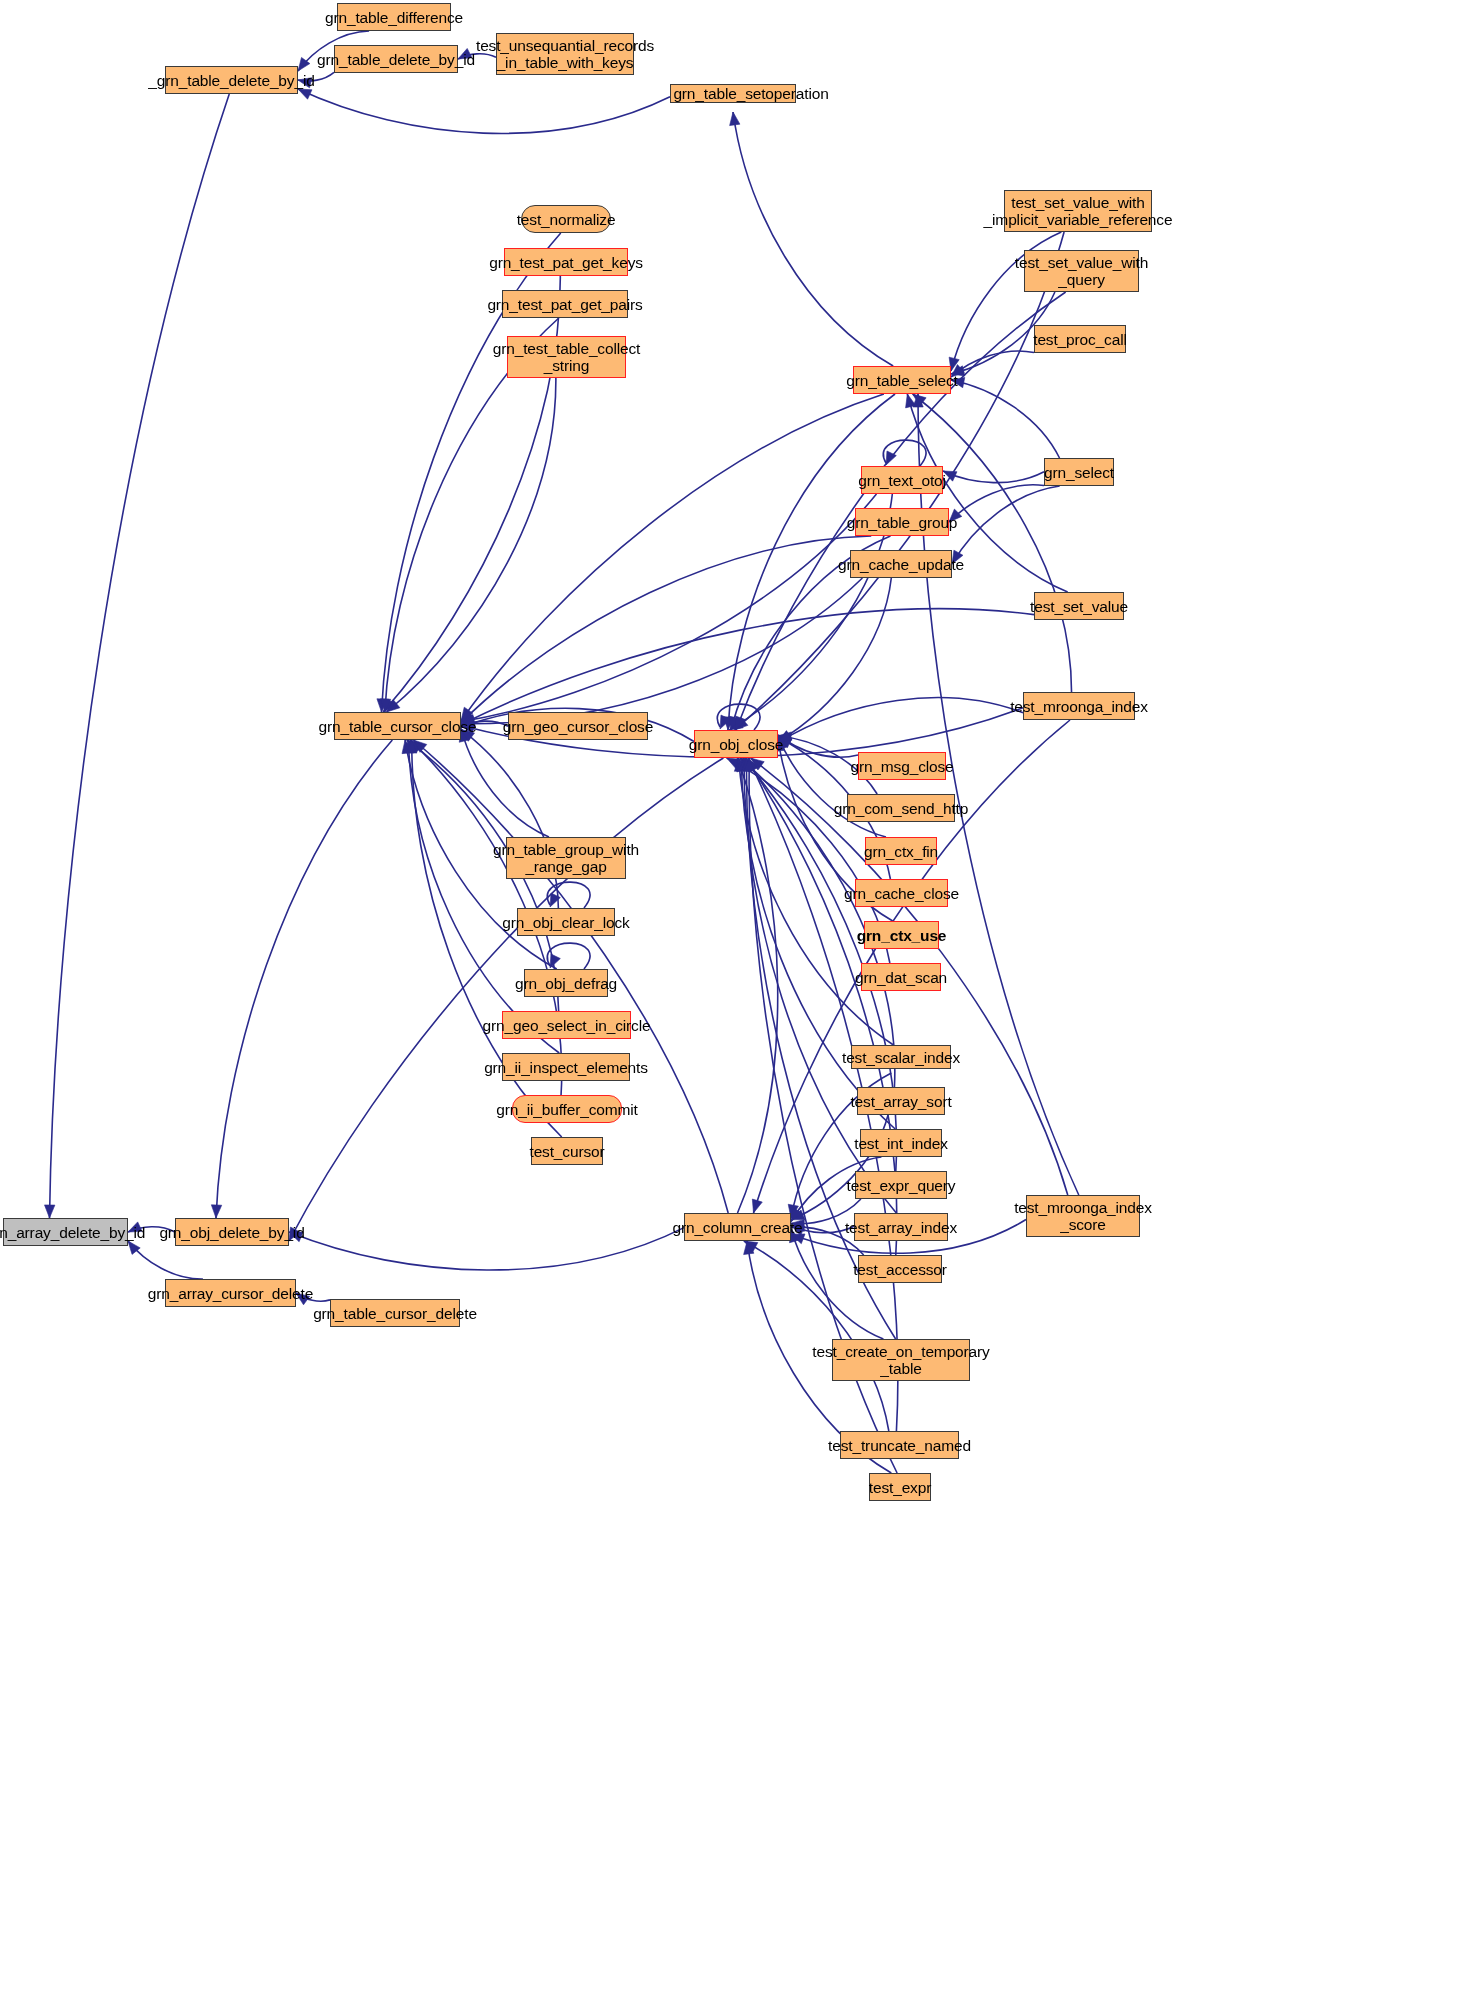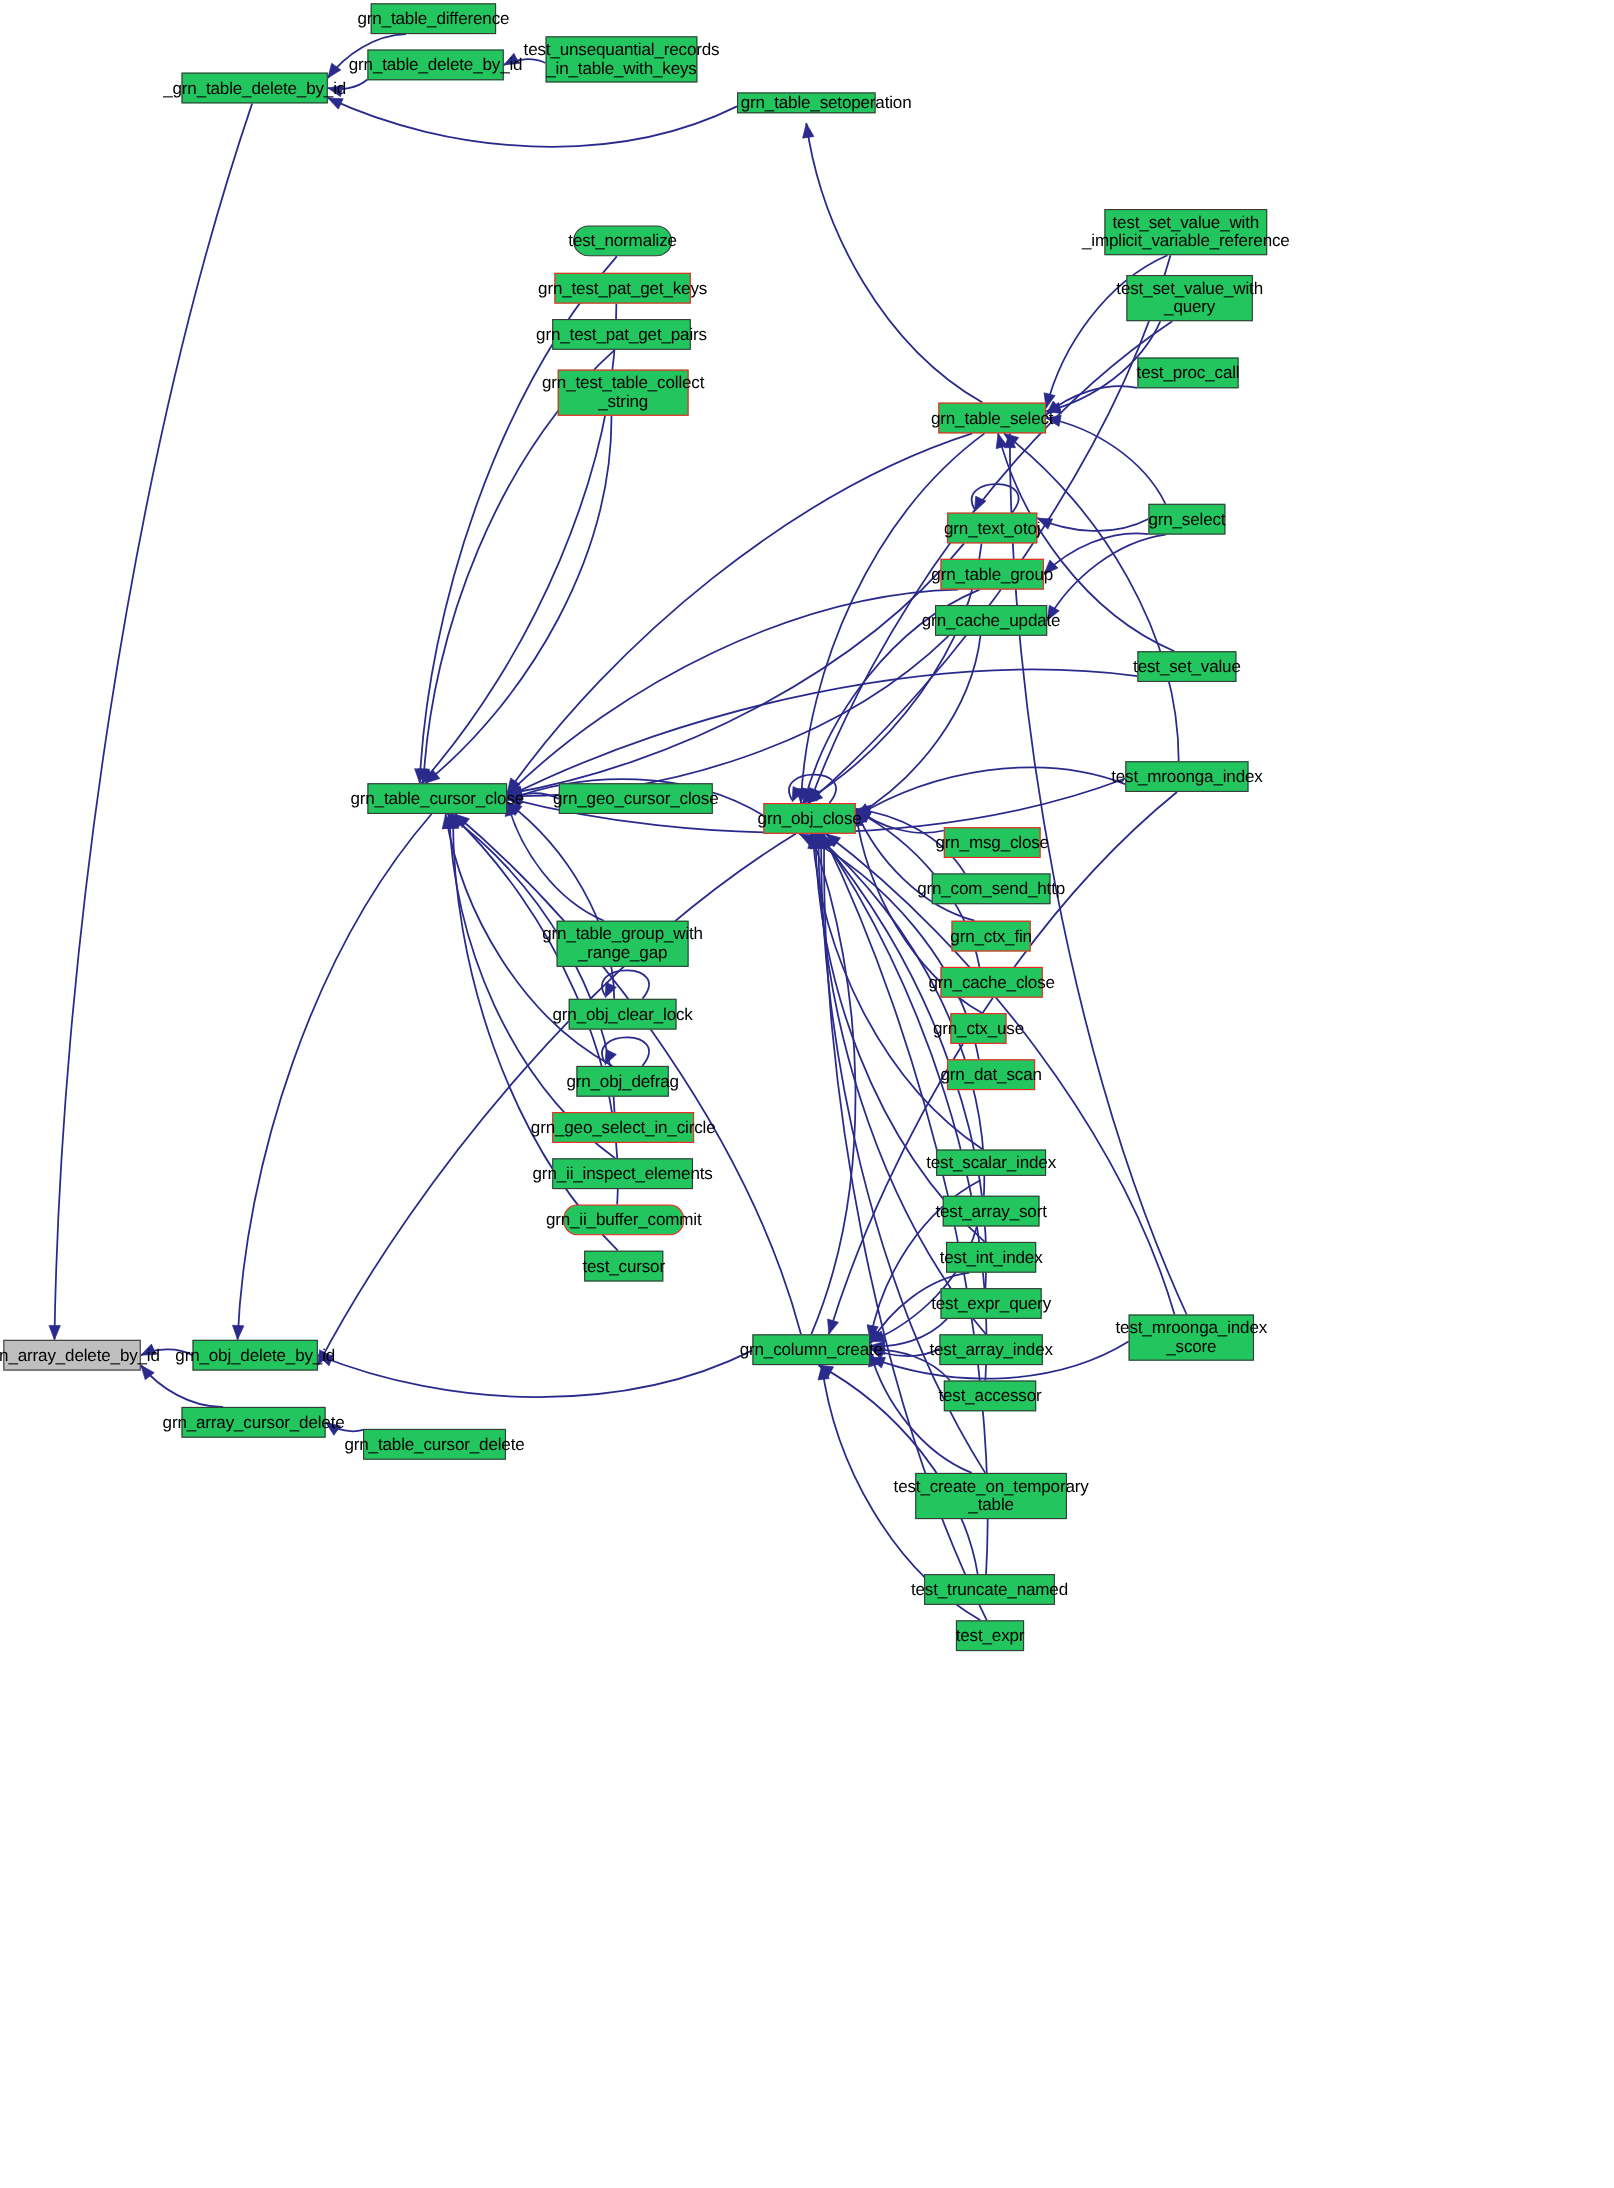--- a/index.html
+++ b/index.html
@@ -28,21 +28,21 @@
     stroke-width: 1.6;
   }
   .arrowhead {
     fill: #2a2a8c;
     stroke: #2a2a8c;
     stroke-width: 0.6;
   }
   .nodebox {
     position: absolute;
     box-sizing: border-box;
-    background: #22c55e;
+    background: #fdba74;
     border: 1.6px solid #3a3a3a;
     display: flex;
     align-items: center;
     justify-content: center;
     text-align: center;
     font-size: 15.5px;
     line-height: 17px;
     color: #000000;
     white-space: pre-line;
     letter-spacing: -0.15px;
@@ -247,21 +247,21 @@
       <div class="nodebox" style="left: 850px; top: 550px; width: 102px; height: 28px;">grn_cache_update</div>
       <div class="nodebox" style="left: 1034px; top: 592px; width: 90px; height: 28px;">test_set_value</div>
       <div class="nodebox" style="left: 1023px; top: 692px; width: 112px; height: 28px;">test_mroonga_index</div>
       <div class="nodebox" style="left: 334px; top: 712px; width: 127px; height: 28px;">grn_table_cursor_close</div>
       <div class="nodebox" style="left: 508px; top: 712px; width: 140px; height: 28px;">grn_geo_cursor_close</div>
       <div class="nodebox red" style="left: 694px; top: 730px; width: 84px; height: 28px;">grn_obj_close</div>
       <div class="nodebox red" style="left: 858px; top: 752px; width: 88px; height: 28px;">grn_msg_close</div>
       <div class="nodebox" style="left: 847px; top: 794px; width: 108px; height: 28px;">grn_com_send_http</div>
       <div class="nodebox red" style="left: 865px; top: 837px; width: 72px; height: 28px;">grn_ctx_fin</div>
       <div class="nodebox red" style="left: 855px; top: 879px; width: 93px; height: 28px;">grn_cache_close</div>
-      <div class="nodebox red" style="left: 864px; top: 921px; width: 51px; height: 28px;">grn_ctx_use</div>
+      <div class="nodebox red" style="left: 864px; top: 921px; width: 75px; height: 28px; font-weight: bold;">grn_ctx_use</div>
       <div class="nodebox red" style="left: 861px; top: 963px; width: 80px; height: 28px;">grn_dat_scan</div>
       <div class="nodebox" style="left: 506px; top: 837px; width: 120px; height: 42px;">grn_table_group_with
 _range_gap</div>
       <div class="nodebox" style="left: 517px; top: 908px; width: 98px; height: 28px;">grn_obj_clear_lock</div>
       <div class="nodebox" style="left: 524px; top: 969px; width: 84px; height: 28px;">grn_obj_defrag</div>
       <div class="nodebox red" style="left: 502px; top: 1011px; width: 129px; height: 28px;">grn_geo_select_in_circle</div>
       <div class="nodebox" style="left: 502px; top: 1053px; width: 128px; height: 28px;">grn_ii_inspect_elements</div>
       <div class="nodebox red" style="left: 512px; top: 1095px; width: 110px; height: 28px; border-radius: 13px;">grn_ii_buffer_commit</div>
       <div class="nodebox" style="left: 531px; top: 1137px; width: 72px; height: 28px;">test_cursor</div>
       <div class="nodebox" style="left: 851px; top: 1045px; width: 100px; height: 24px;">test_scalar_index</div>

